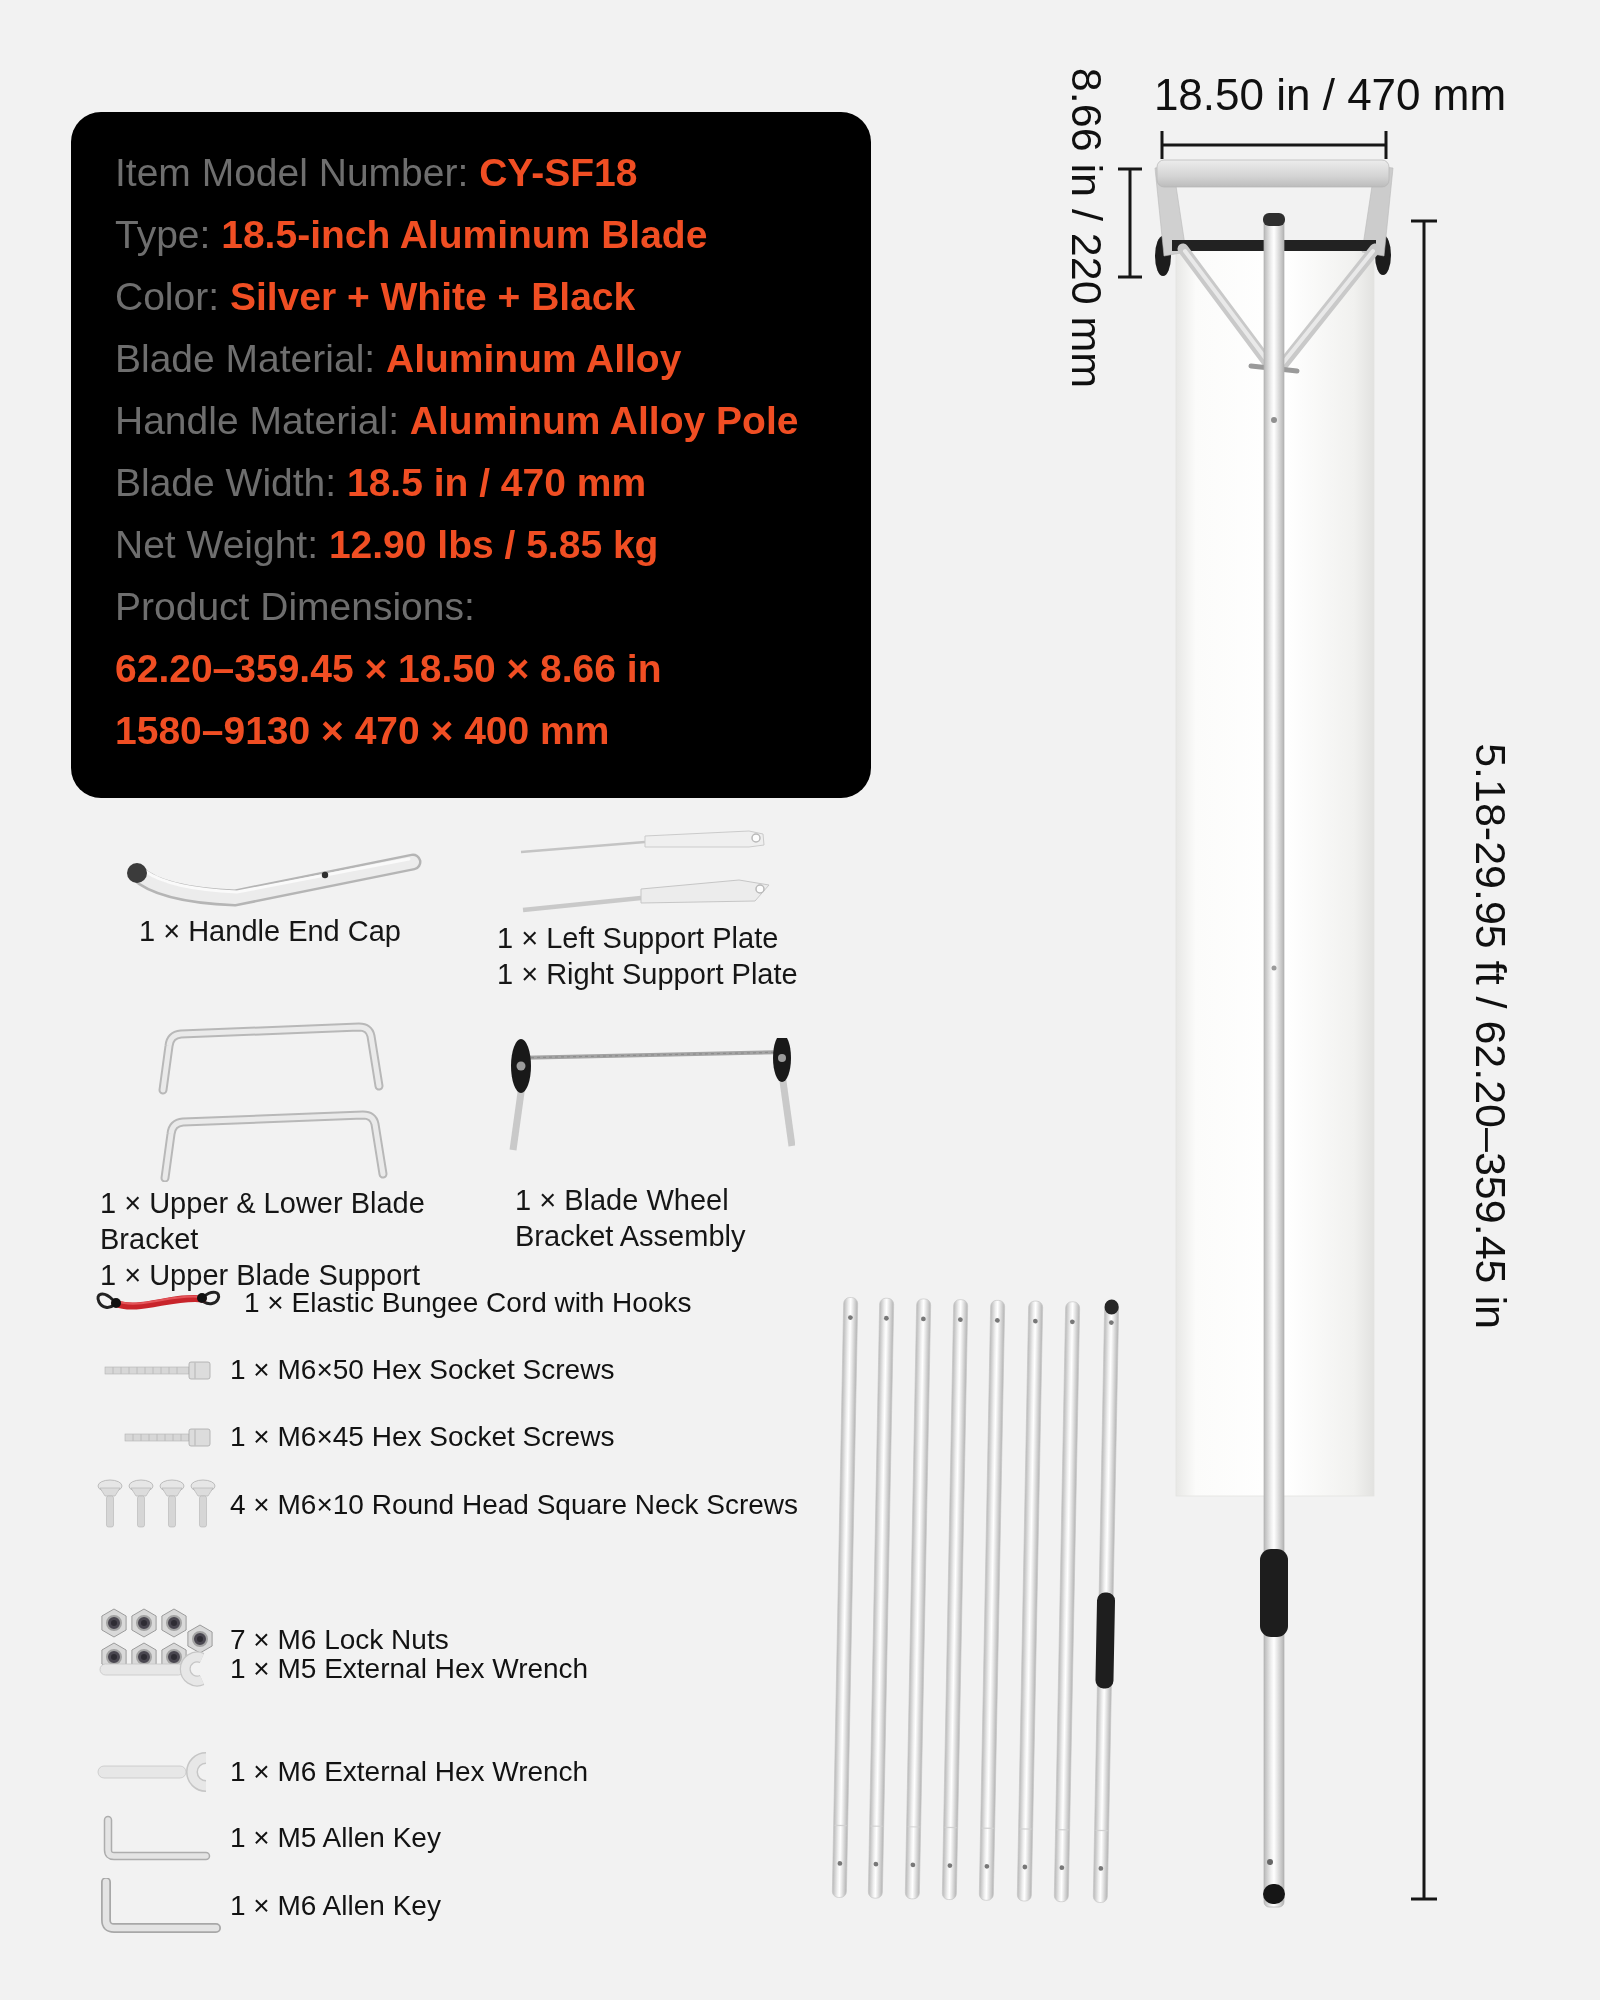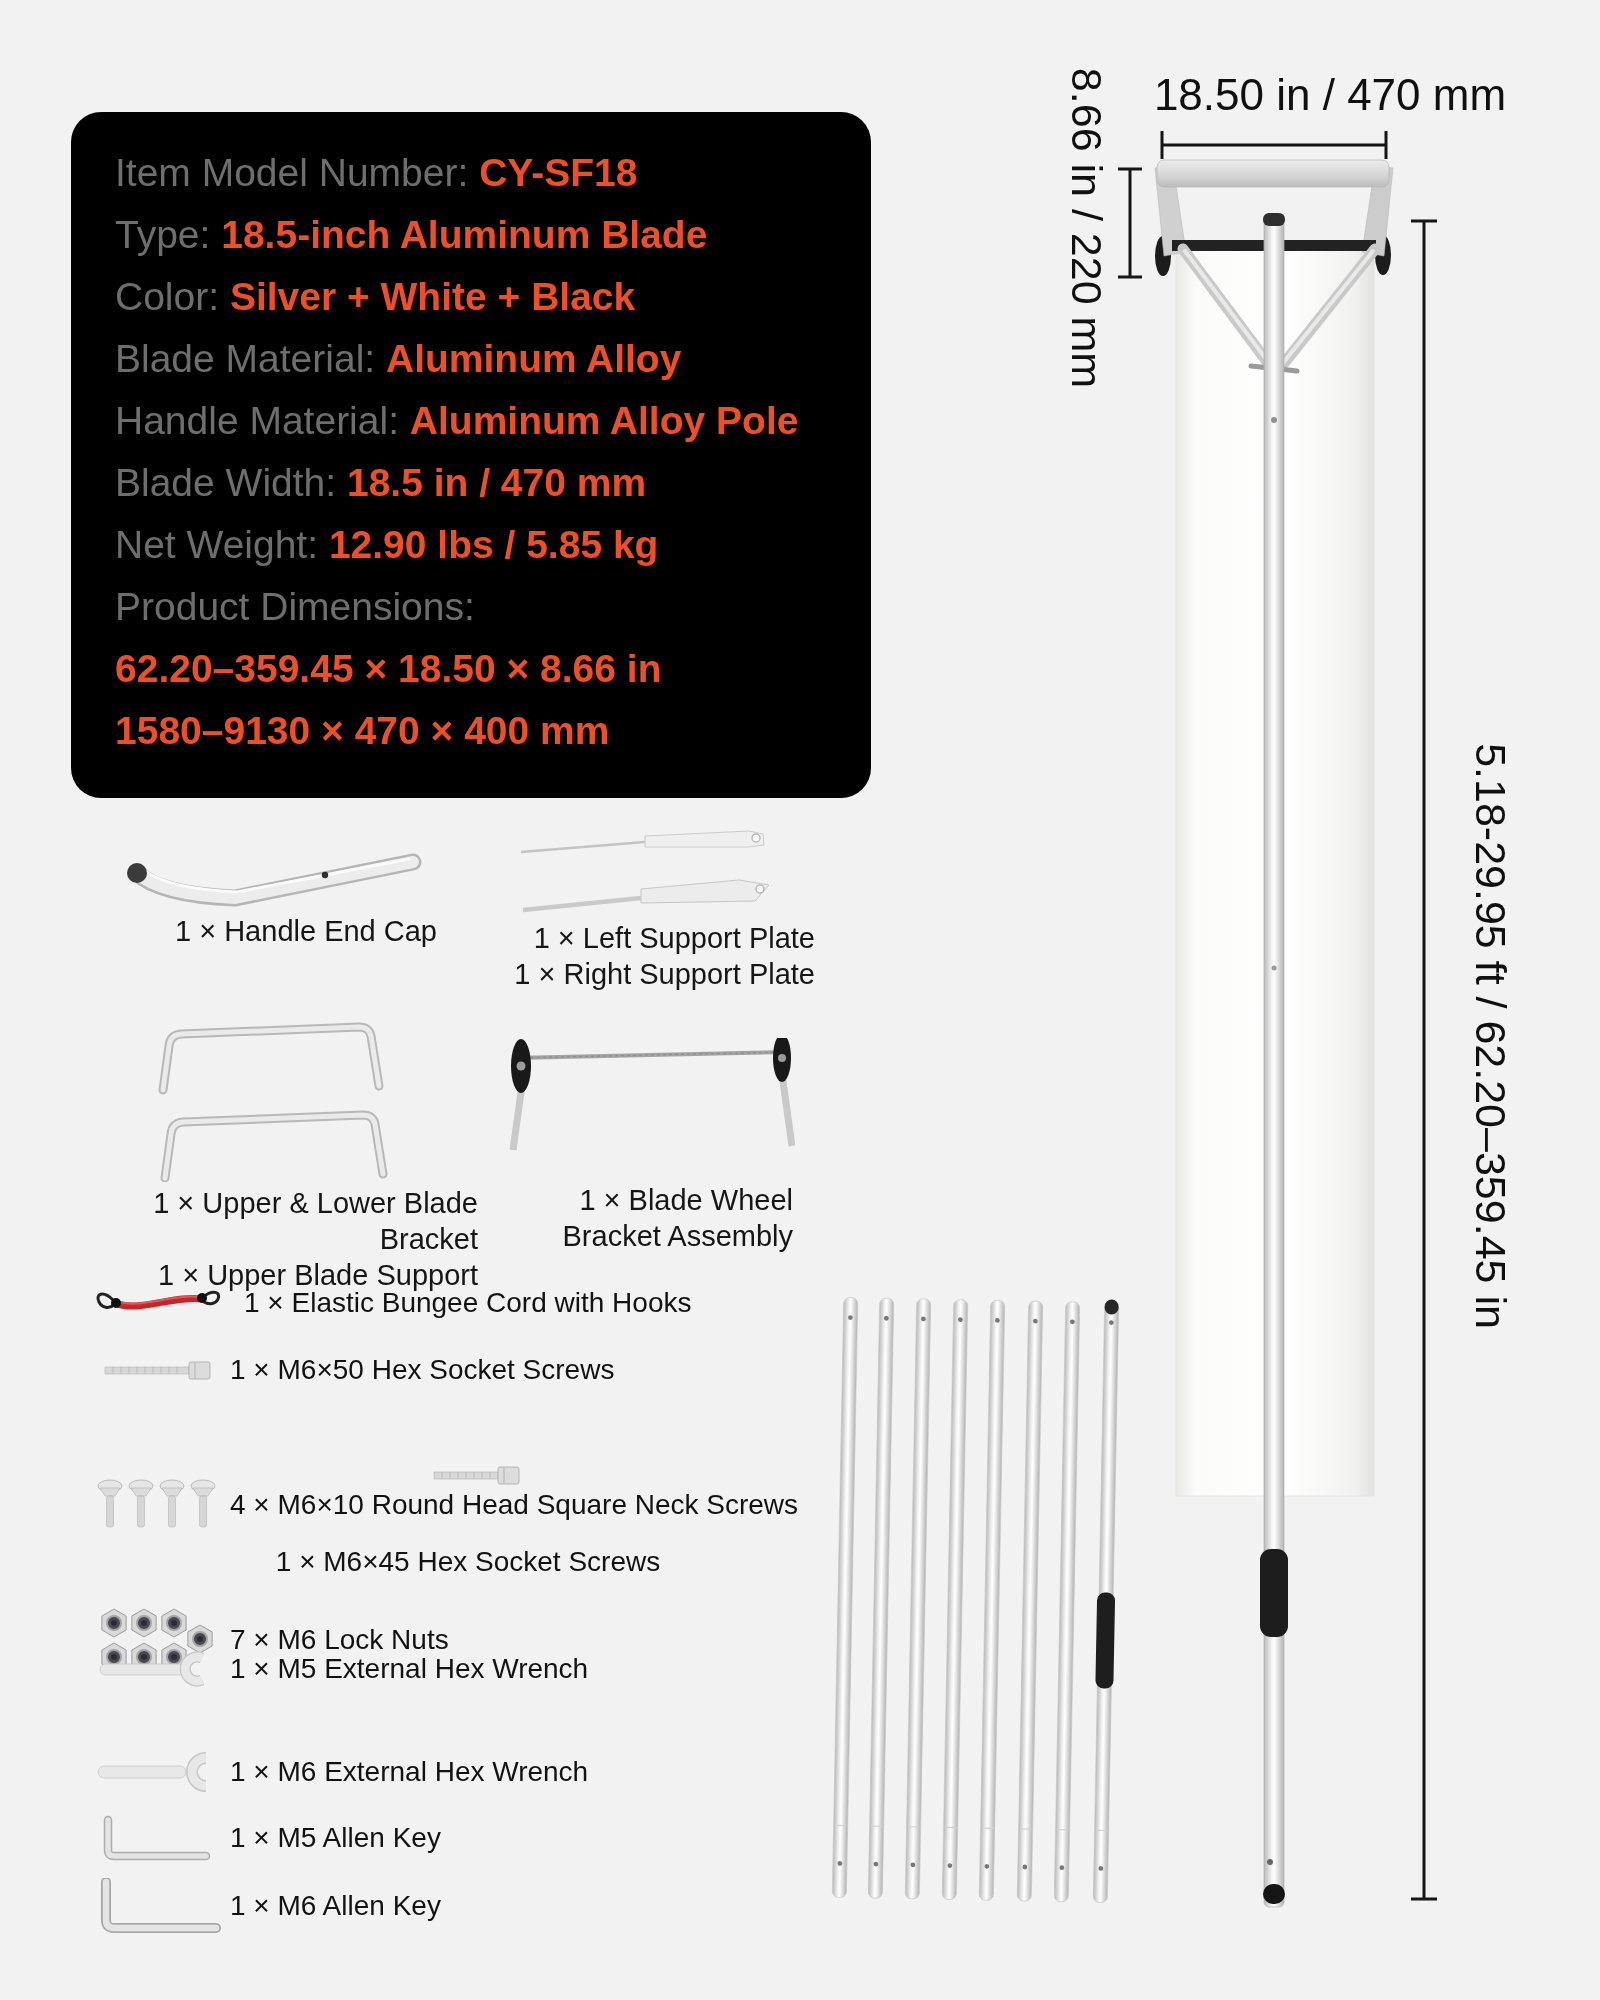--- a/index.html
+++ b/index.html
@@ -5,21 +5,21 @@
   html,body{margin:0;padding:0;background:#f2f2f2;}
   .stage{position:relative;width:1600px;height:2000px;background:#f2f2f2;overflow:hidden;
          font-family:"Liberation Sans","DejaVu Sans",sans-serif;color:#161616;}
   
   .spec-card{position:absolute;left:71px;top:112px;width:800px;height:686px;background:#000000;
              border-radius:30px;box-sizing:border-box;padding:30px 20px 0 44px;}
   .spec-row{font-size:39px;line-height:62px;color:#6e6e6e;white-space:nowrap;}
   .spec-label{color:#6e6e6e;font-weight:400;}
   .spec-value{color:#f04e23;font-weight:700;}
   
-  .fig-caption{position:absolute;text-align:right;font-size:29px;line-height:36px;color:#161616;font-weight:500;}
+  .fig-caption{position:absolute;text-align:left;font-size:29px;line-height:36px;color:#161616;font-weight:500;margin-left:22px;}
   .fig-icon{position:absolute;}
   
   .hw-row{position:absolute;left:88px;width:760px;height:66px;display:flex;align-items:center;}
   .hw-icon{flex:0 0 142px;width:142px;display:flex;justify-content:center;align-items:center;}
   .hw-label{font-size:28px;color:#121212;font-weight:500;white-space:nowrap;}
   
   .dim-label{position:absolute;color:#101010;font-weight:500;white-space:nowrap;}
   .dim-top{left:1130px;top:70px;width:400px;text-align:center;font-size:44px;}
   .dim-left{left:887px;top:206px;width:400px;height:44px;line-height:44px;text-align:center;
             font-size:43px;transform:rotate(90deg);}
@@ -207,21 +207,21 @@
             <line x1="70" y1="10" x2="70" y2="17"></line>
             <line x1="78" y1="10" x2="78" y2="17"></line>
           </g>
         <rect x="90" y="5" width="21" height="17" rx="2" fill="#dcdcdc" stroke="#a8a8a8" stroke-width="0.8"></rect>
         <line x1="96" y1="5" x2="96" y2="22" stroke="#c2c2c2" stroke-width="1.5"></line>
       </svg>
     </div>
     <span class="hw-label">1 × M6×50 Hex Socket Screws</span>
   </div>
 
-  <div class="hw-row" style="top:1404px;flex-direction:column;">
+  <div class="hw-row" style="top:1404px;">
     <div class="hw-icon">
       <svg width="120" height="26" viewBox="0 0 120 26">
         <rect x="26" y="10" width="64" height="7" fill="#d7d7d7" stroke="#b3b3b3" stroke-width="0.6"></rect>
         <g stroke="#bcbcbc" stroke-width="1">
             <line x1="34" y1="10" x2="34" y2="17"></line>
             <line x1="42" y1="10" x2="42" y2="17"></line>
             <line x1="50" y1="10" x2="50" y2="17"></line>
             <line x1="58" y1="10" x2="58" y2="17"></line>
             <line x1="66" y1="10" x2="66" y2="17"></line>
             <line x1="74" y1="10" x2="74" y2="17"></line>

